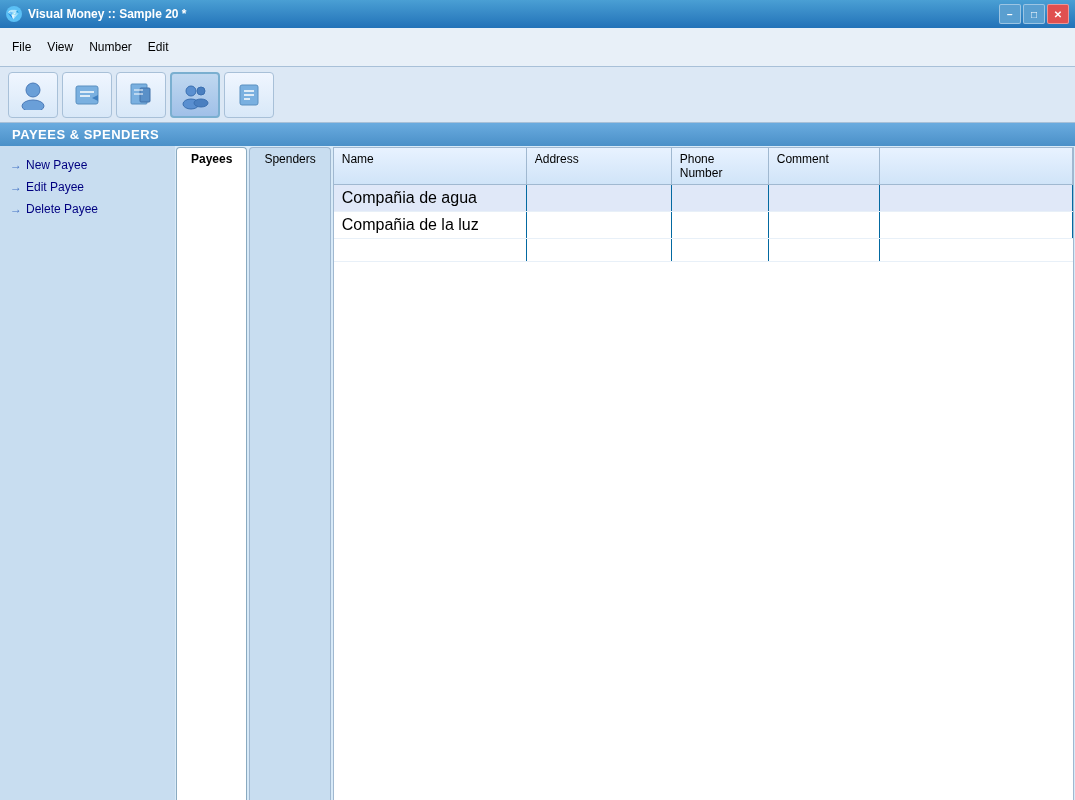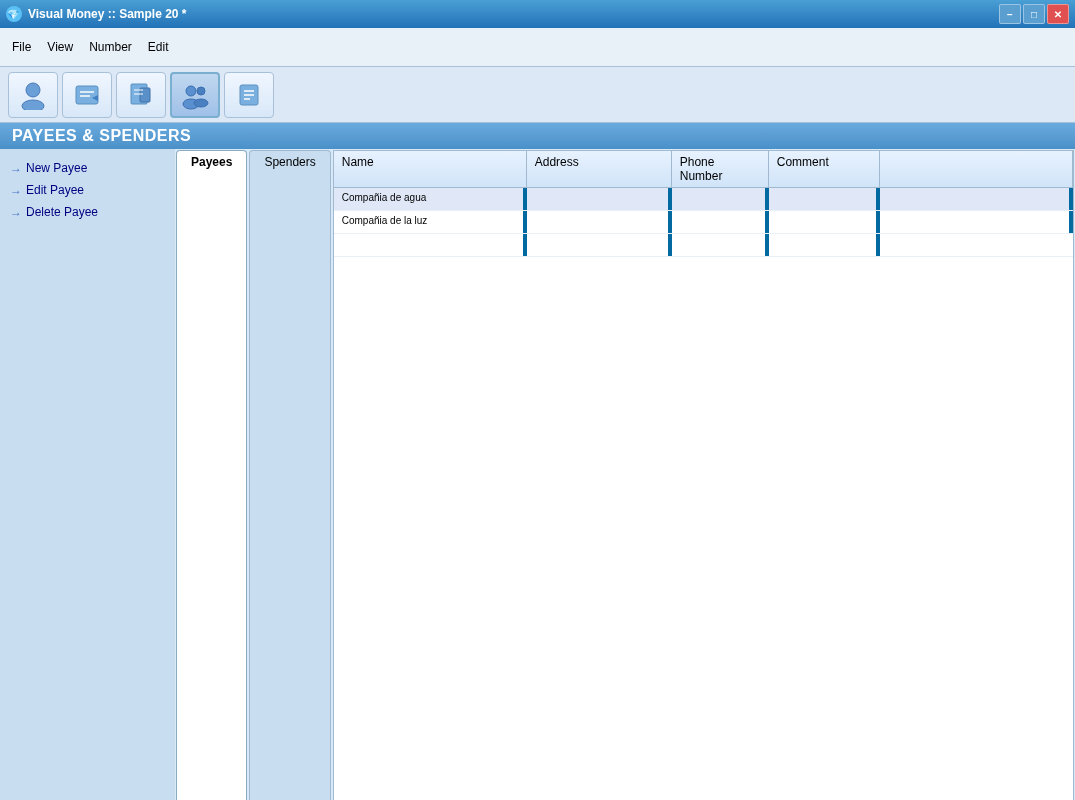--- a/index.html
+++ b/index.html
@@ -103,21 +103,21 @@
     }
     .toolbar-btn.active {
       background: linear-gradient(to bottom, #c0d8f0, #a0c0e8);
       border: 2px solid #7aafd0;
     }
 
     
     .section-header {
       background: linear-gradient(to bottom, #6aabdf, #4a90c8);
       color: white;
-      font-size: 16px;
+      font-size: 13px;
       font-weight: bold;
       padding: 4px 12px;
       letter-spacing: 0.5px;
     }
 
     
     .main-content {
       display: flex;
       height: calc(800px - 28px - 22px - 56px - 26px);
       background: #c8ddf0;
@@ -204,22 +204,22 @@
     .table-row {
       display: grid;
       grid-template-columns: 193px 145px 97px 111px 1fr;
       border-bottom: 1px solid #e8f0f8;
     }
     .table-row.selected {
       background: #e0e8f8;
     }
     .table-cell {
       padding: 4px 8px;
-      font-size: 10px;
-      border-right: 4px solid #0369a1;
+      font-size: 16px;
+      border-right: 1px solid #0369a1;
       min-height: 22px;
     }
 
     
     .table-scroll::-webkit-scrollbar {
       width: 16px;
     }
     .table-scroll::-webkit-scrollbar-track {
       background: #c8ddf0;
       border: 1px solid #a8c0d8;

